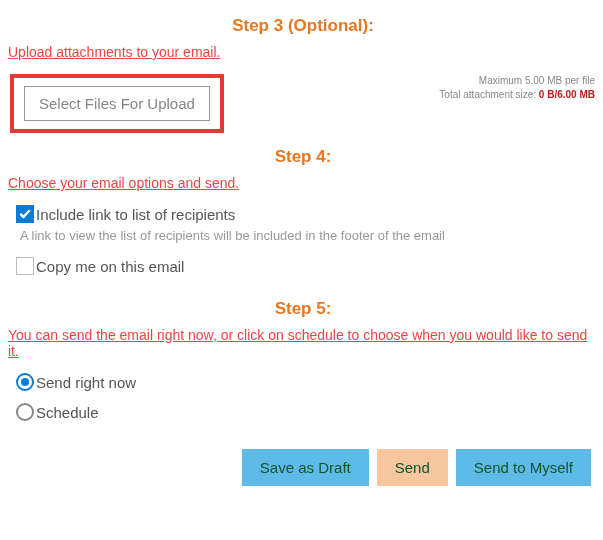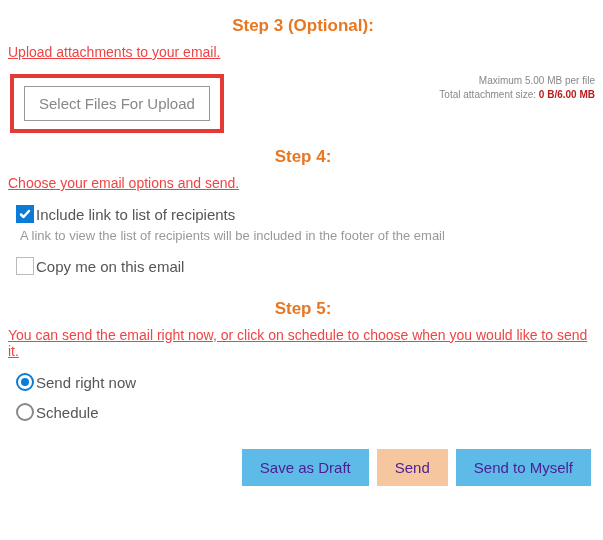--- a/index.html
+++ b/index.html
@@ -106,21 +106,21 @@
   }
   .actions {
     display: flex;
     justify-content: flex-end;
     gap: 8px;
     margin-top: 28px;
     padding-right: 4px;
   }
   .btn {
     border: none;
-    color: #4c1d95;
+    color: #14532d;
     font-size: 15px;
     font-family: inherit;
     padding: 10px 18px;
     cursor: pointer;
   }
   .btn-blue { background: #5ebbe7; }
   .btn-orange { background: #f6c79f; }
 </style>
 </head>
 <body>

